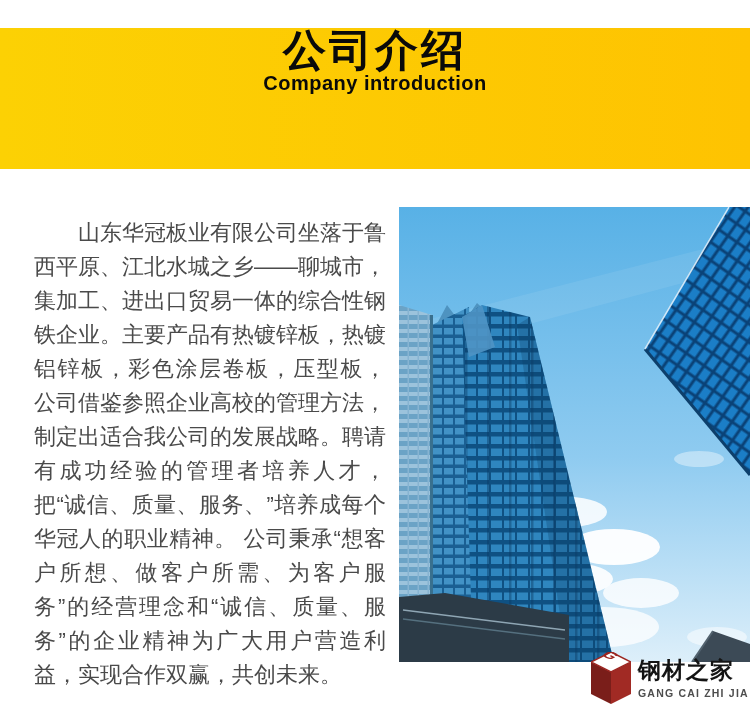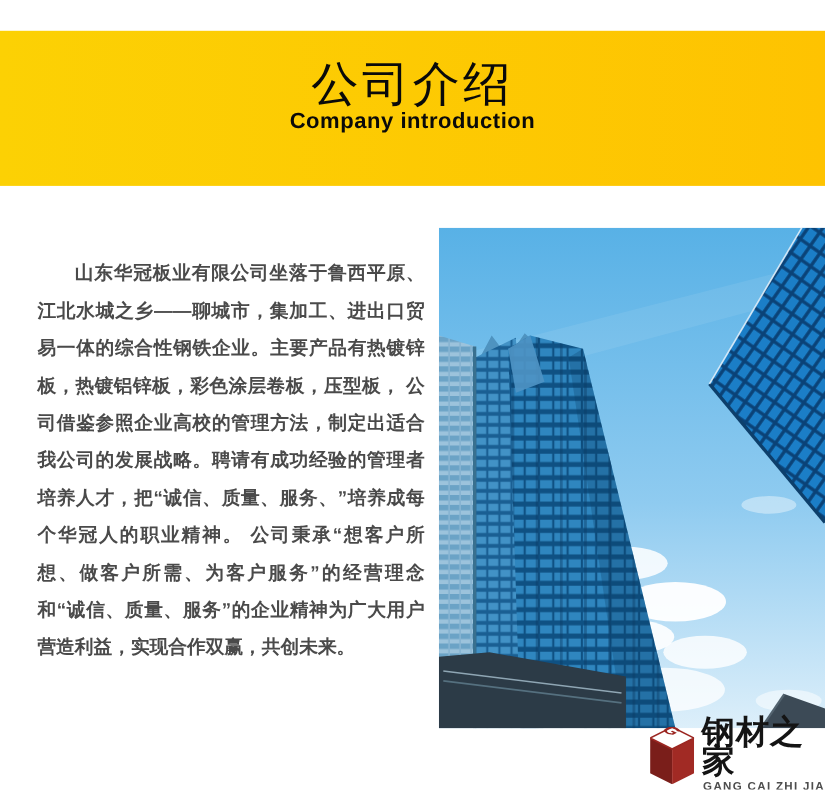--- a/index.html
+++ b/index.html
@@ -10,54 +10,54 @@
     overflow:hidden;
     font-family:"Liberation Sans","DejaVu Sans",sans-serif;
   }
   
   .banner{
     position:absolute;left:0;top:28px;width:750px;height:141px;
     background:linear-gradient(90deg,var(--banner-yellow-1,#fcd104),var(--banner-yellow-2,#fec301));
     text-align:center;
   }
   .banner h1{
-    margin:0;padding-top:27px;
-    font-size:43px;line-height:44px;font-weight:normal;
+    margin:0;
+    font-size:43px;line-height:44px;font-weight:bold;
     letter-spacing:3px;
     color:var(--title-black,#0a0a0a);
   }
   .banner .sub{
     font-size:20px;font-weight:bold;letter-spacing:.5px;
     color:var(--title-black,#0a0a0a);
   }
   
   .article{position:absolute;left:0;top:203px;width:399px;}
   .article h2{
     margin:0 0 0 18px;width:382px;text-align:center;
     font-size:30px;line-height:37px;font-weight:bold;letter-spacing:1px;
     color:var(--heading-gray,#383838);
   }
   .article p{
-    margin:29px 13px 0 34px;width:352px;
-    font-size:17px;line-height:34px;
+    margin:13px 13px 0 34px;width:352px;
+    font-size:22px;line-height:34px;
     text-align:justify;text-indent:2em;
     color:var(--body-gray,#4a4a4a);
-    font-weight:700;
+    font-weight:400;
   }
   
   .photo{position:absolute;left:399px;top:207px;width:351px;height:455px;}
   .photo svg{display:block;}
   
   .logo{
     position:absolute;left:591px;top:652px;
     display:flex;align-items:center;gap:7px;z-index:3;
   }
   .logo .cube{flex:0 0 auto;}
   .logo .cn{
-    font-size:30px;font-weight:bold;letter-spacing:1px;line-height:27px;
+    font-size:23px;font-weight:bold;letter-spacing:1px;line-height:27px;
     color:var(--logo-text-black,#141414);
   }
   .logo .en{
     margin-top:3px;
     font-size:10.5px;font-weight:bold;letter-spacing:1.2px;
     color:var(--logo-sub-gray,#4d4d4d);
     white-space:nowrap;
     text-align:right;
   }
 </style>

